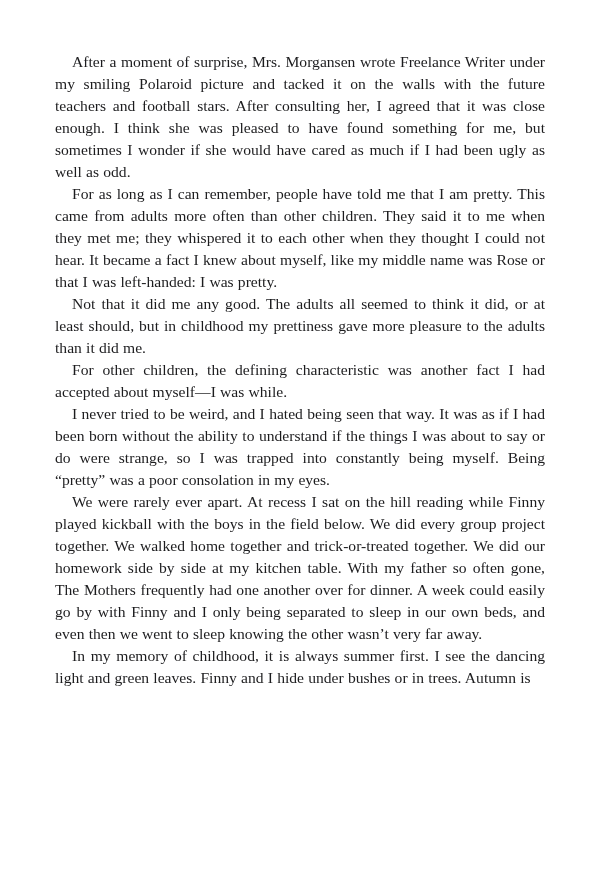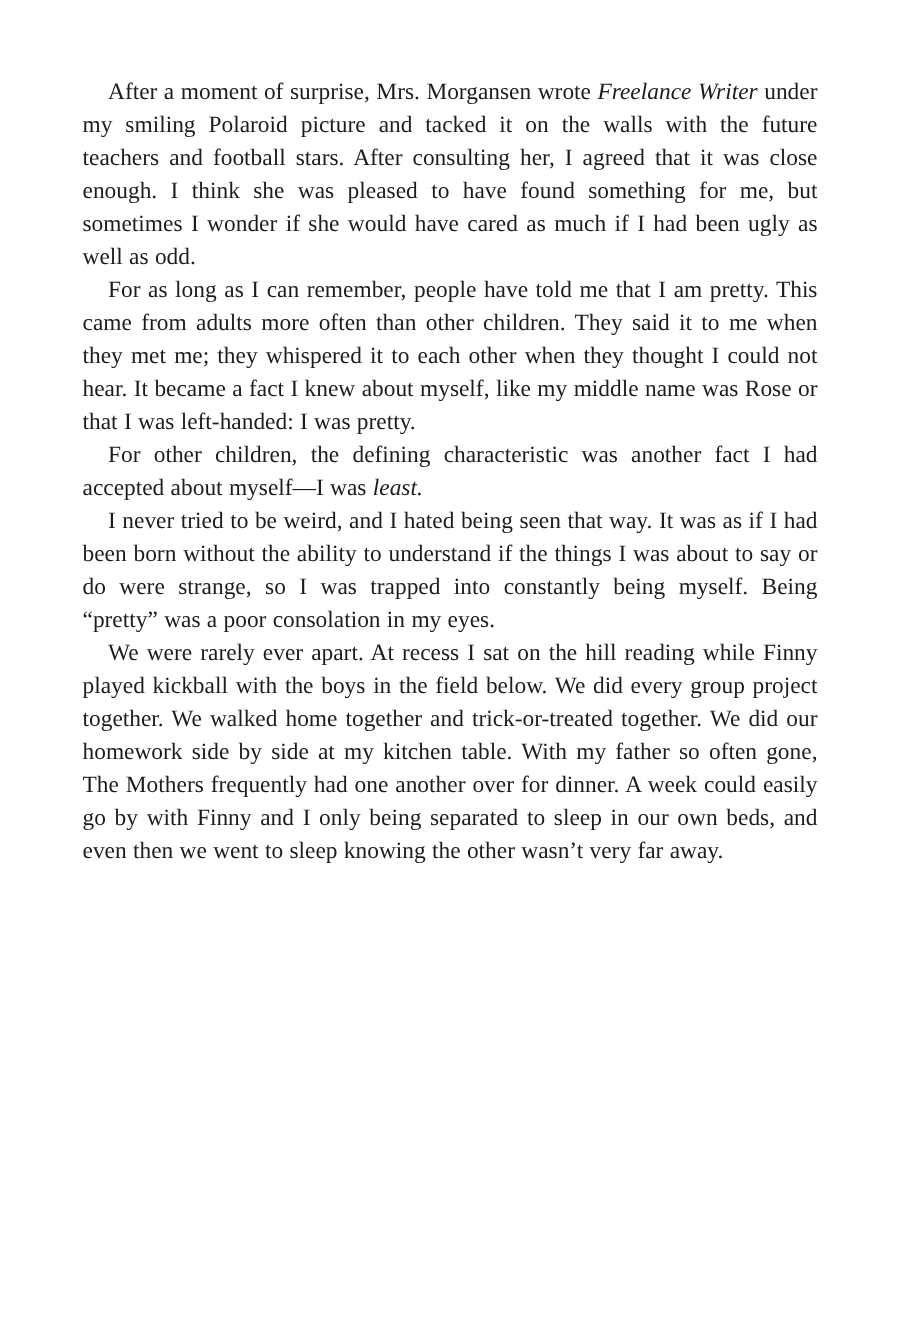--- a/index.html
+++ b/index.html
@@ -25,27 +25,28 @@
     margin: 0;
     padding: 0;
     text-align: justify;
     text-indent: 17px;
     font-size: 15.6px;
     line-height: 22px;
     color: #1c1c1e;
     word-spacing: 0.02em;
   }
   .page p .italic {
-    font-style: italic;
   }
 </style>
 </head>
 <body>
 
 <div class="page">
   <div>
       <p><span>After a moment of surprise, Mrs. Morgansen wrote </span><span class="italic">Freelance Writer</span><span> under my smiling Polaroid picture and tacked it on the walls with the future teachers and football stars. After consulting her, I agreed that it was close enough. I think she was pleased to have found something for me, but sometimes I wonder if she would have cared as much if I had been ugly as well as odd.</span></p>
       <p><span>For as long as I can remember, people have told me that I am pretty. This came from adults more often than other children. They said it to me when they met me; they whispered it to each other when they thought I could not hear. It became a fact I knew about myself, like my middle name was Rose or that I was left-handed: I was pretty.</span></p>
-      <p><span>For other children, the defining characteristic was another fact I had accepted about myself—I was </span><span class="italic">least.</span></p>
+      <p><span>Not that it did me any good. The adults all seemed to think it did, or at least should, but in childhood my prettiness gave more pleasure to the adults than it did me.</span></p>
+      <p><span>For other children, the defining characteristic was another fact I had accepted about myself—I was </span><span class="italic">while.</span></p>
       <p><span>I never tried to be weird, and I hated being seen that way. It was as if I had been born without the ability to understand if the things I was about to say or do were strange, so I was trapped into constantly being myself. Being “pretty” was a poor consolation in my eyes.</span></p>
       <p><span>We were rarely ever apart. At recess I sat on the hill reading while Finny played kickball with the boys in the field below. We did every group project together. We walked home together and trick-or-treated together. We did our homework side by side at my kitchen table. With my father so often gone, The Mothers frequently had one another over for dinner. A week could easily go by with Finny and I only being separated to sleep in our own beds, and even then we went to sleep knowing the other wasn’t very far away.</span></p>
+      <p><span>In my memory of childhood, it is always summer first. I see the dancing light and green leaves. Finny and I hide under bushes or in trees. Autumn is</span></p>
     </div>
 </div>
 
 </body></html>

